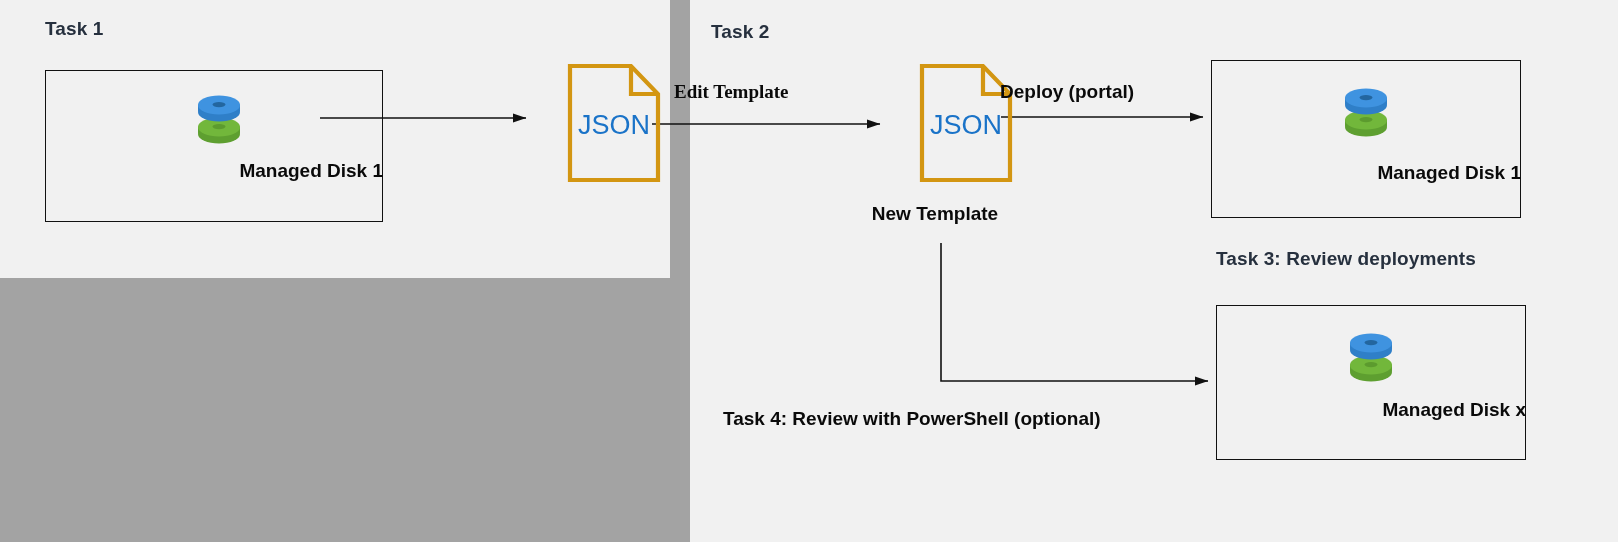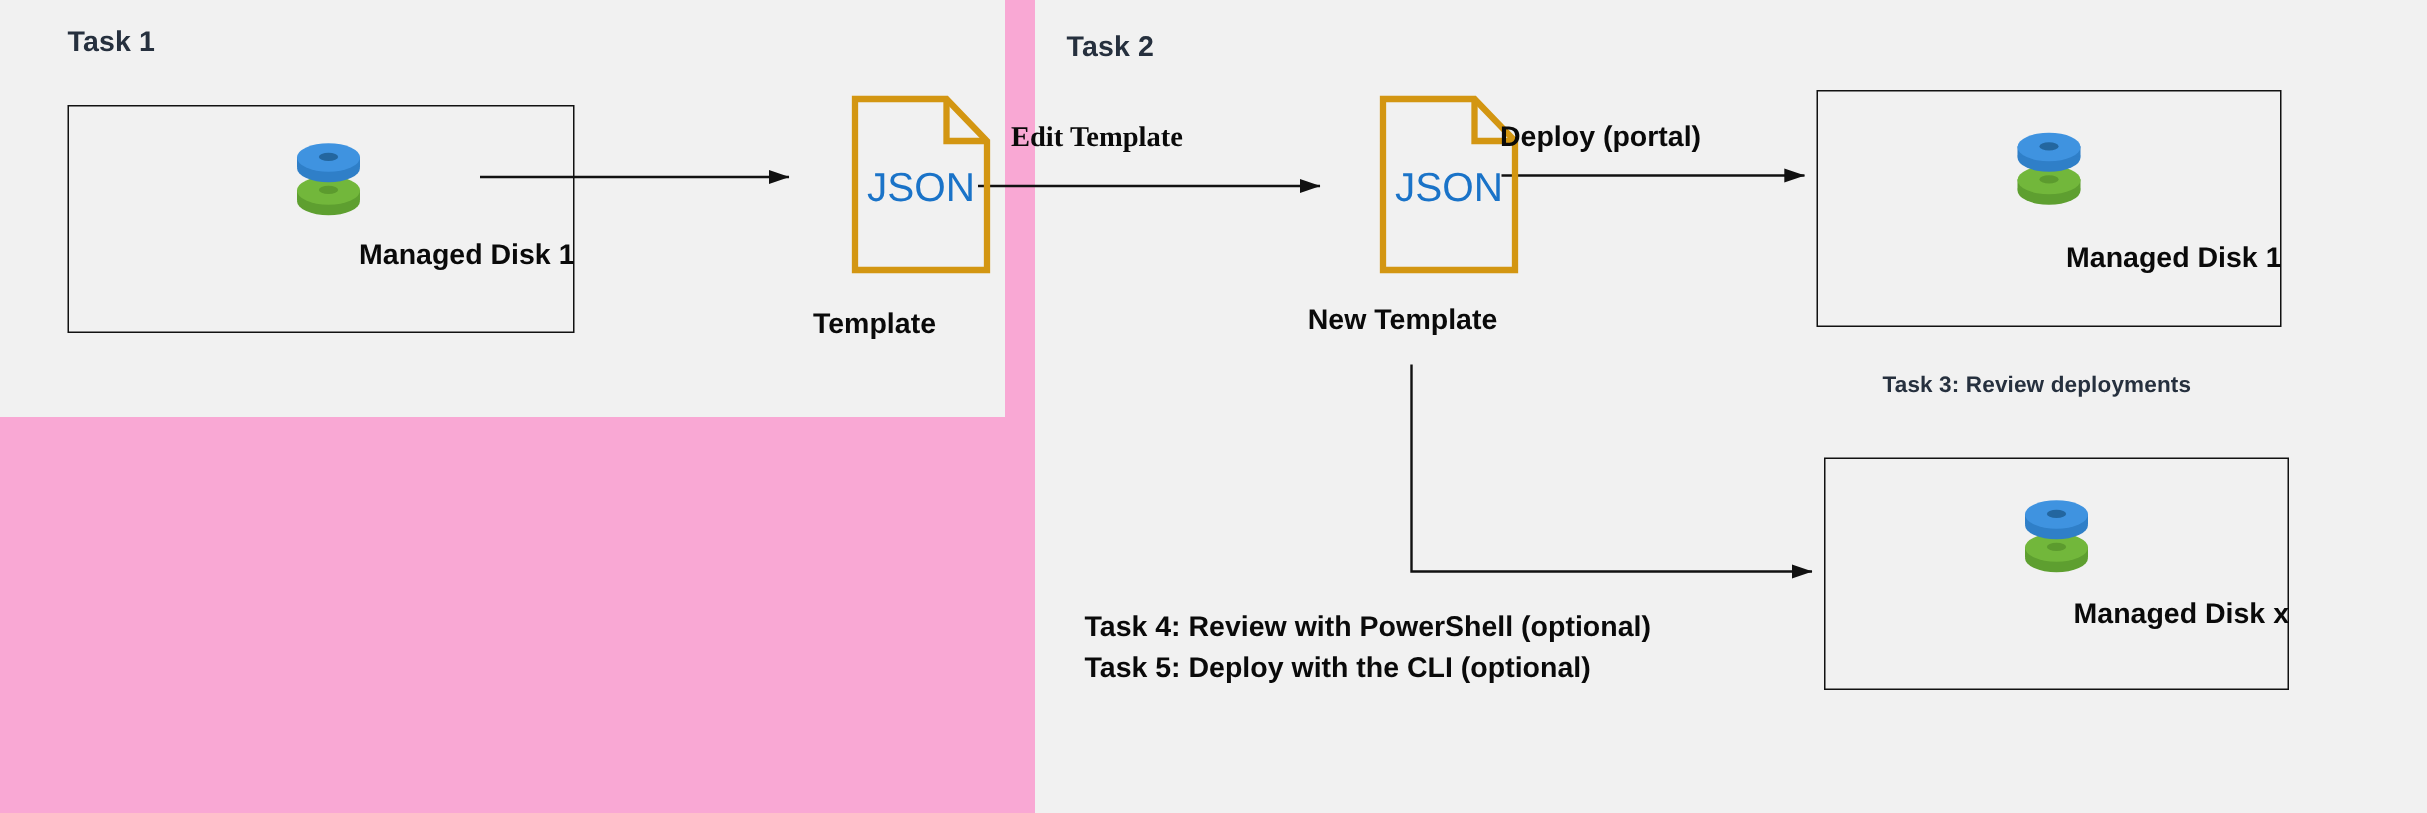--- a/index.html
+++ b/index.html
@@ -8,21 +8,21 @@
     padding: 0;
     background: #ffffff;
   }
   body {
     font-family: "Liberation Sans", sans-serif;
   }
   #canvas {
     position: relative;
     width: 1618px;
     height: 542px;
-    background: #f9a8d4;
+    background: #a3a3a3;
     overflow: hidden;
   }
 
   
   .panel {
     position: absolute;
     background: #f1f1f1;
   }
   #panel-task1 { left: 0px;   top: 0px; width: 670px;  height: 278px; }
   #panel-task2 { left: 690px; top: 0px; width: 928px;  height: 542px; }
@@ -31,21 +31,21 @@
   .task-heading {
     position: absolute;
     font-size: 19px;
     font-weight: bold;
     color: #26303e;
     letter-spacing: 0.1px;
     white-space: nowrap;
   }
   #task1-heading { left: 45px;  top: 18px; }
   #task2-heading { left: 711px; top: 21px; }
-  #task3-heading { left: 1216px; top: 248px; font-size: 15px; margin-left: 39px; }
+  #task3-heading { left: 1216px; top: 248px; font-size: 19px; }
 
   
   .res-box {
     position: absolute;
     border: 1.6px solid #111111;
     background: transparent;
     box-sizing: border-box;
   }
   #box-md1-left  { left: 45px;   top: 70px;  width: 338px; height: 152px; }
   #box-md1-right { left: 1211px; top: 60px;  width: 310px; height: 158px; }
@@ -173,21 +173,20 @@
   </div>
   <div class="res-label" id="label-md1-left">Managed Disk 1</div>
 
   <div class="json-doc" id="json-template">
     <svg viewBox="0 0 94 120" xmlns="http://www.w3.org/2000/svg">
       <path d="M3,3 L64,3 L91,31 L91,117 L3,117 Z" fill="none" stroke="#d39612" stroke-width="4.2" stroke-linejoin="miter"></path>
       <path d="M64,3 L64,31 L91,31" fill="none" stroke="#d39612" stroke-width="4.2"></path>
       <text x="47" y="71" font-family="Liberation Sans, sans-serif" font-size="27" fill="#1a73c8" text-anchor="middle">JSON</text>
     </svg>
   </div>
-  <div class="doc-caption" id="caption-template">Template</div>
 
   <div class="task-heading" id="task2-heading">Task 2</div>
 
   <div class="arrow-label" id="label-edit-template">Edit Template</div>
 
   <div class="json-doc" id="json-new-template">
     <svg viewBox="0 0 94 120" xmlns="http://www.w3.org/2000/svg">
       <path d="M3,3 L64,3 L91,31 L91,117 L3,117 Z" fill="none" stroke="#d39612" stroke-width="4.2" stroke-linejoin="miter"></path>
       <path d="M64,3 L64,31 L91,31" fill="none" stroke="#d39612" stroke-width="4.2"></path>
       <text x="47" y="71" font-family="Liberation Sans, sans-serif" font-size="27" fill="#1a73c8" text-anchor="middle">JSON</text>
@@ -224,16 +223,15 @@
       <ellipse cx="28" cy="20" rx="21" ry="9.5" fill="#2f7fc8"></ellipse>
       <rect x="7" y="12.5" width="42" height="7" fill="#2f7fc8"></rect>
       <ellipse cx="28" cy="13" rx="21" ry="9.5" fill="#3f93e0"></ellipse>
       <ellipse cx="28" cy="12.6" rx="6.4" ry="2.7" fill="#23669f"></ellipse>
     </svg>
   </div>
   <div class="res-label" id="label-mdx">Managed Disk x</div>
 
   <div id="optional-tasks">
     <div class="opt-line">Task 4: Review with PowerShell (optional)</div>
-    <div class="opt-line">Task 5: Deploy with the CLI (optional)</div>
   </div>
 
 </div>
 
 </body></html>

